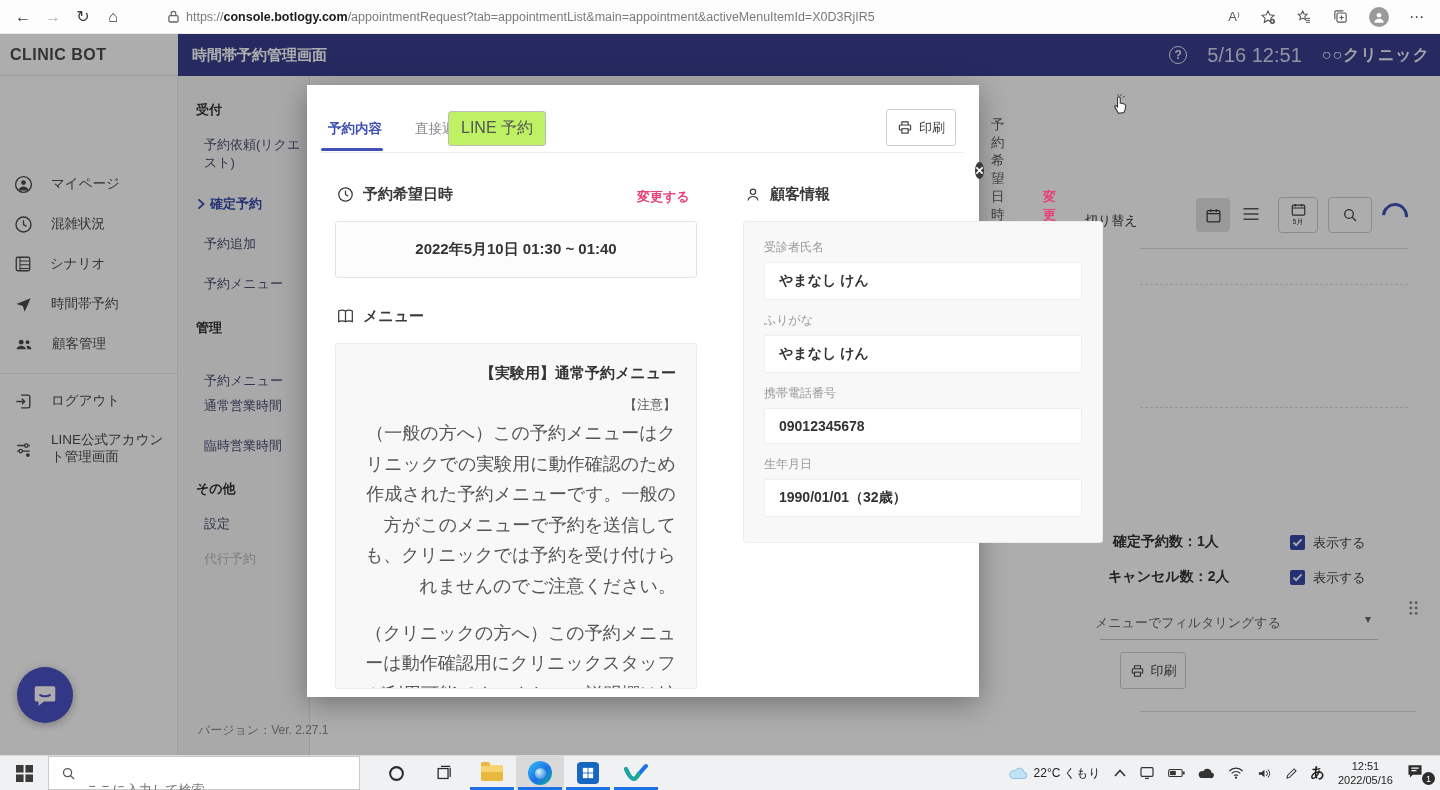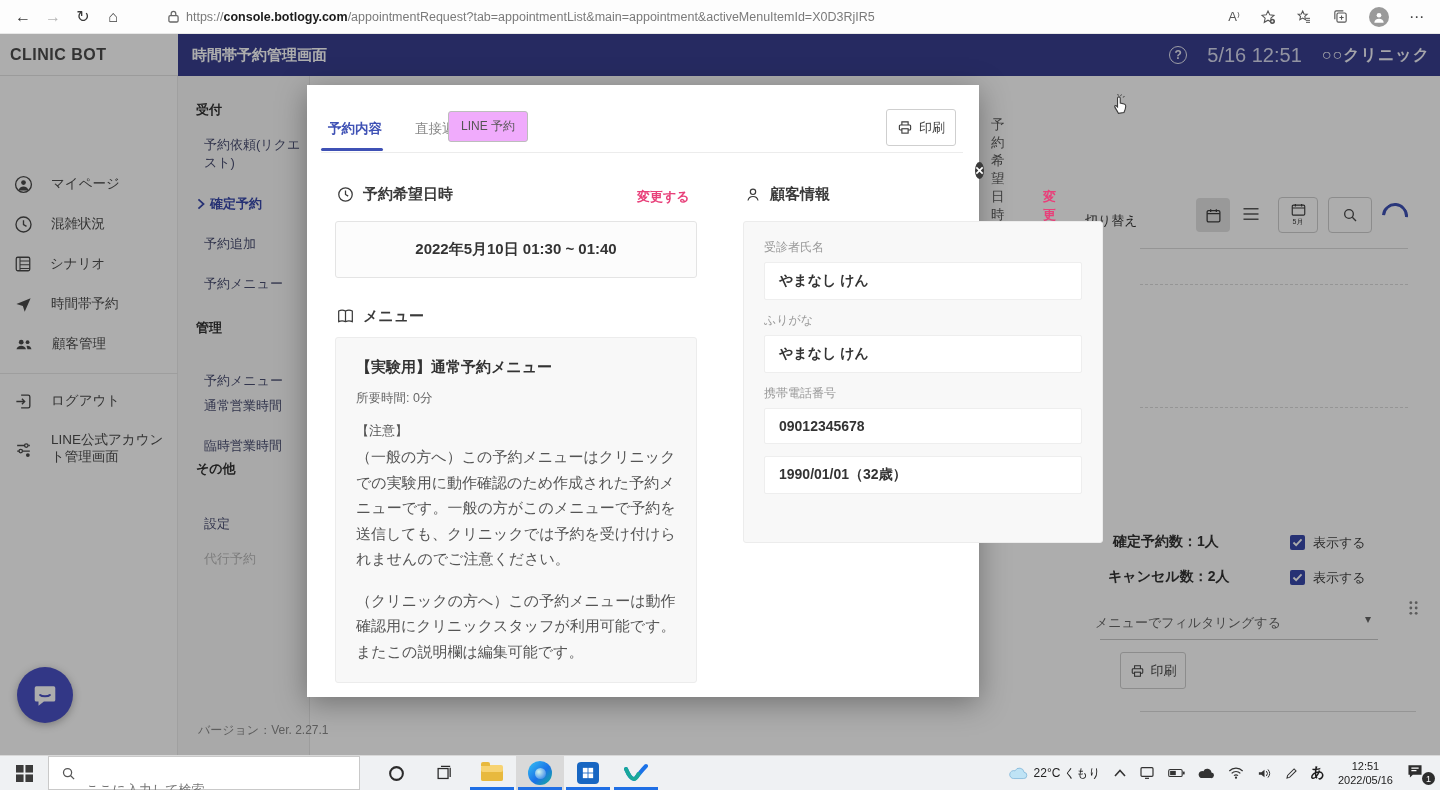--- a/index.html
+++ b/index.html
@@ -58,35 +58,35 @@
   #chat-bubble { position:absolute; left:17px; top:667px; width:56px; height:56px; border-radius:50%; background:#4b51c6; display:flex; align-items:center; justify-content:center; z-index:4; box-shadow:0 2px 8px rgba(0,0,0,.3);}
 
   
   #overlay { position:absolute; top:34px; left:0; width:1440px; height:721px; background:rgba(0,0,0,.32); z-index:40; }
 
   
   #modal { position:absolute; left:307px; top:85px; width:672px; height:612px; background:#fff; border-radius:0; box-shadow:0 6px 28px rgba(0,0,0,.35); z-index:60; }
   .tab { position:absolute; font-size:13.5px; color:#8a8a8a; }
   .tab.active { color:#3f51b5; font-weight:bold; }
   #tab-underline { position:absolute; left:14px; top:63px; width:62px; height:3px; background:#3f51b5; border-radius:2px;}
-  #line-badge { position:absolute; left:141px; top:26px; border:1px solid #bdbdbd; border-radius:3px; padding:6px 12px; font-size:12px; color:#555; background:#f0abfc;}
+  #line-badge { position:absolute; left:141px; top:26px; border:1px solid #bdbdbd; border-radius:3px; padding:6px 12px; font-size:16px; color:#555; background:#bef264;}
   #modal-divider { position:absolute; left:14px; right:16px; top:67px; border-top:1px solid #ececec; }
   #modal-print { position:absolute; left:579px; top:24px; width:70px; height:37px; border:1px solid #cfcfcf; border-radius:3px; background:#fff; display:flex; align-items:center; justify-content:center; gap:6px; font-size:13px; color:#3c3c3c;}
   #modal-cancel { position:absolute; left:668px; top:31px; display:flex; align-items:center; gap:7px; font-size:13.5px; color:#3c3c3c; }
   .cancel-circle { width:17px; height:17px; border-radius:50%; background:#3a3a3a; display:flex; align-items:center; justify-content:center;}
 
   .sec-header { position:absolute; display:flex; align-items:center; gap:9px; font-size:15px; font-weight:bold; color:#3a3a3a; }
   .change-link { position:absolute; font-size:13px; color:#e8407a; font-weight:bold; }
 
   #date-box { position:absolute; left:28px; top:136px; width:362px; height:57px; background:#fcfcfc; border:1px solid #e4e4e4; border-radius:3px; display:flex; align-items:center; justify-content:center; font-size:15px; font-weight:bold; color:#333;}
-  #menu-card { position:absolute; left:28px; top:252px; width:362px; height:346px; background:#f8f8f8; border:1px solid #ececec; border-radius:3px; padding:20px 20px; overflow:hidden;}
+  #menu-card { position:absolute; left:28px; top:258px; width:362px; height:346px; background:#f8f8f8; border:1px solid #ececec; border-radius:3px; padding:20px 20px; overflow:hidden;text-align:right;}
   #menu-card .m-name { font-size:15px; font-weight:bold; color:#333; margin-bottom:13px;}
   #menu-card .m-dur { font-size:12.5px; color:#666; margin-bottom:15px;}
   #menu-card .m-note-head { font-size:13px; color:#555; margin-bottom:4px;}
-  #menu-card p { font-size:15px; color:#555; line-height:1.7; }
+  #menu-card p { font-size:18px; color:#555; line-height:1.7; }
   #menu-card .gap { height:16px; }
   #menu-inner { margin-top:18px; background:#fff; border:1px solid #e5e5e5; padding:15px 16px; font-size:14px; font-weight:bold; color:#333;}
 
   #cust-card { position:absolute; left:436px; top:136px; width:360px; height:322px; background:#f8f8f8; border:1px solid #ececec; border-radius:3px; padding:17px 20px;}
   .field { margin-bottom:12px; }
   .field .f-label { font-size:12px; color:#999; margin-bottom:6px; }
   .field .f-value { background:#fff; border:1px solid #eee; border-radius:2px; padding:9px 14px; font-size:14px; font-weight:bold; color:#333;}
 
   #hand-cursor { position:absolute; left:803px; top:8px; }
 
@@ -234,21 +234,21 @@
         <path d="M2 1.5L8 7l-6 5.5" fill="none" stroke="#3949ab" stroke-width="2"></path>
       </svg>
     <span>確定予約</span>
   </div>
   <div class="sub-item" style="top:159px">予約追加</div>
   <div class="sub-item" style="top:199px">予約メニュー</div>
   <div class="sub-sec" style="top:243px">管理</div>
   <div class="sub-item" style="top:296px">予約メニュー</div>
   <div class="sub-item" style="top:321px">通常営業時間</div>
   <div class="sub-item" style="top:361px">臨時営業時間</div>
-  <div class="sub-sec" style="top:384px">その他</div>
+  <div class="sub-sec" style="top:404px">その他</div>
   <div class="sub-item" style="top:439px">設定</div>
   <div class="sub-item disabled" style="top:474px">代行予約</div>
 </div>
 <div id="version">バージョン：Ver. 2.27.1</div>
 
 <div id="main">
   <div class="bgel" style="left:775px;top:136px;font-size:13px;color:#333;white-space:nowrap">切り替え</div>
   <div class="bgel toggle-btn" style="left:886px;top:122px">
     <svg width="17" height="17" viewBox="0 0 24 24">
         <rect x="3" y="5" width="18" height="16" rx="2" fill="none" stroke="#3c3c3c" stroke-width="1.8"></rect>
@@ -363,21 +363,20 @@
 
   <div class="sec-header" style="left:30px;top:222px">
     <svg width="17" height="15" viewBox="0 0 24 22">
         <path d="M2 3c3.2-1.6 6.8-1.6 10 0 3.2-1.6 6.8-1.6 10 0v15.5c-3.2-1.6-6.8-1.6-10 0-3.2-1.6-6.8-1.6-10 0z" fill="none" stroke="#3a3a3a" stroke-width="1.8"></path>
         <path d="M12 3v15.5" stroke="#3a3a3a" stroke-width="1.8"></path>
       </svg>
     <span>メニュー</span>
   </div>
   <div id="menu-card">
     <div class="m-name">【実験用】通常予約メニュー</div>
-    <div class="m-dur">所要時間: 0分</div>
     <div class="m-note-head">【注意】</div>
     <p>（一般の方へ）この予約メニューはクリニックでの実験用に動作確認のため作成された予約メニューです。一般の方がこのメニューで予約を送信しても、クリニックでは予約を受け付けられませんのでご注意ください。</p>
     <div class="gap"></div>
     <p>（クリニックの方へ）この予約メニューは動作確認用にクリニックスタッフが利用可能です。またこの説明欄は編集可能です。</p>
     <div id="menu-inner">【実験用】通常予約メニュー</div>
   </div>
 
   <div class="sec-header" style="left:438px;top:100px">
     <svg width="16" height="17" viewBox="0 0 24 24">
         <circle cx="12" cy="8" r="4" fill="none" stroke="#3a3a3a" stroke-width="1.8"></circle>
@@ -393,20 +392,21 @@
     </div>
     <div class="field">
       <div class="f-label">ふりがな</div>
       <div class="f-value">やまなし けん</div>
     </div>
     <div class="field">
       <div class="f-label">携帯電話番号</div>
       <div class="f-value">09012345678</div>
     </div>
     <div class="field">
+      <div class="f-label">生年月日</div>
       <div class="f-value">1990/01/01（32歳）</div>
     </div>
   </div>
 
   <div id="hand-cursor">
     <svg width="21" height="22" viewBox="0 0 24 26">
         <path d="M9.5 24c-1.2-2.4-3.2-5.6-4.3-7.6-.5-1 .9-2.1 1.8-1.3l1.5 1.4V6.2c0-.9.7-1.6 1.6-1.6s1.6.7 1.6 1.6v5.6l4.6 1.1c1.1.3 1.9 1.2 1.9 2.4 0 2.2-1 5.3-2.1 7.7z" fill="#fff" stroke="#3c3c3c" stroke-width="1.3"></path>
         <path d="M12 3.5l1.2-1.8M14.8 5l2-.9M9.5 3.2L8.7 1.2" stroke="#3c3c3c" stroke-width="1.1"></path>
       </svg>
   </div>

